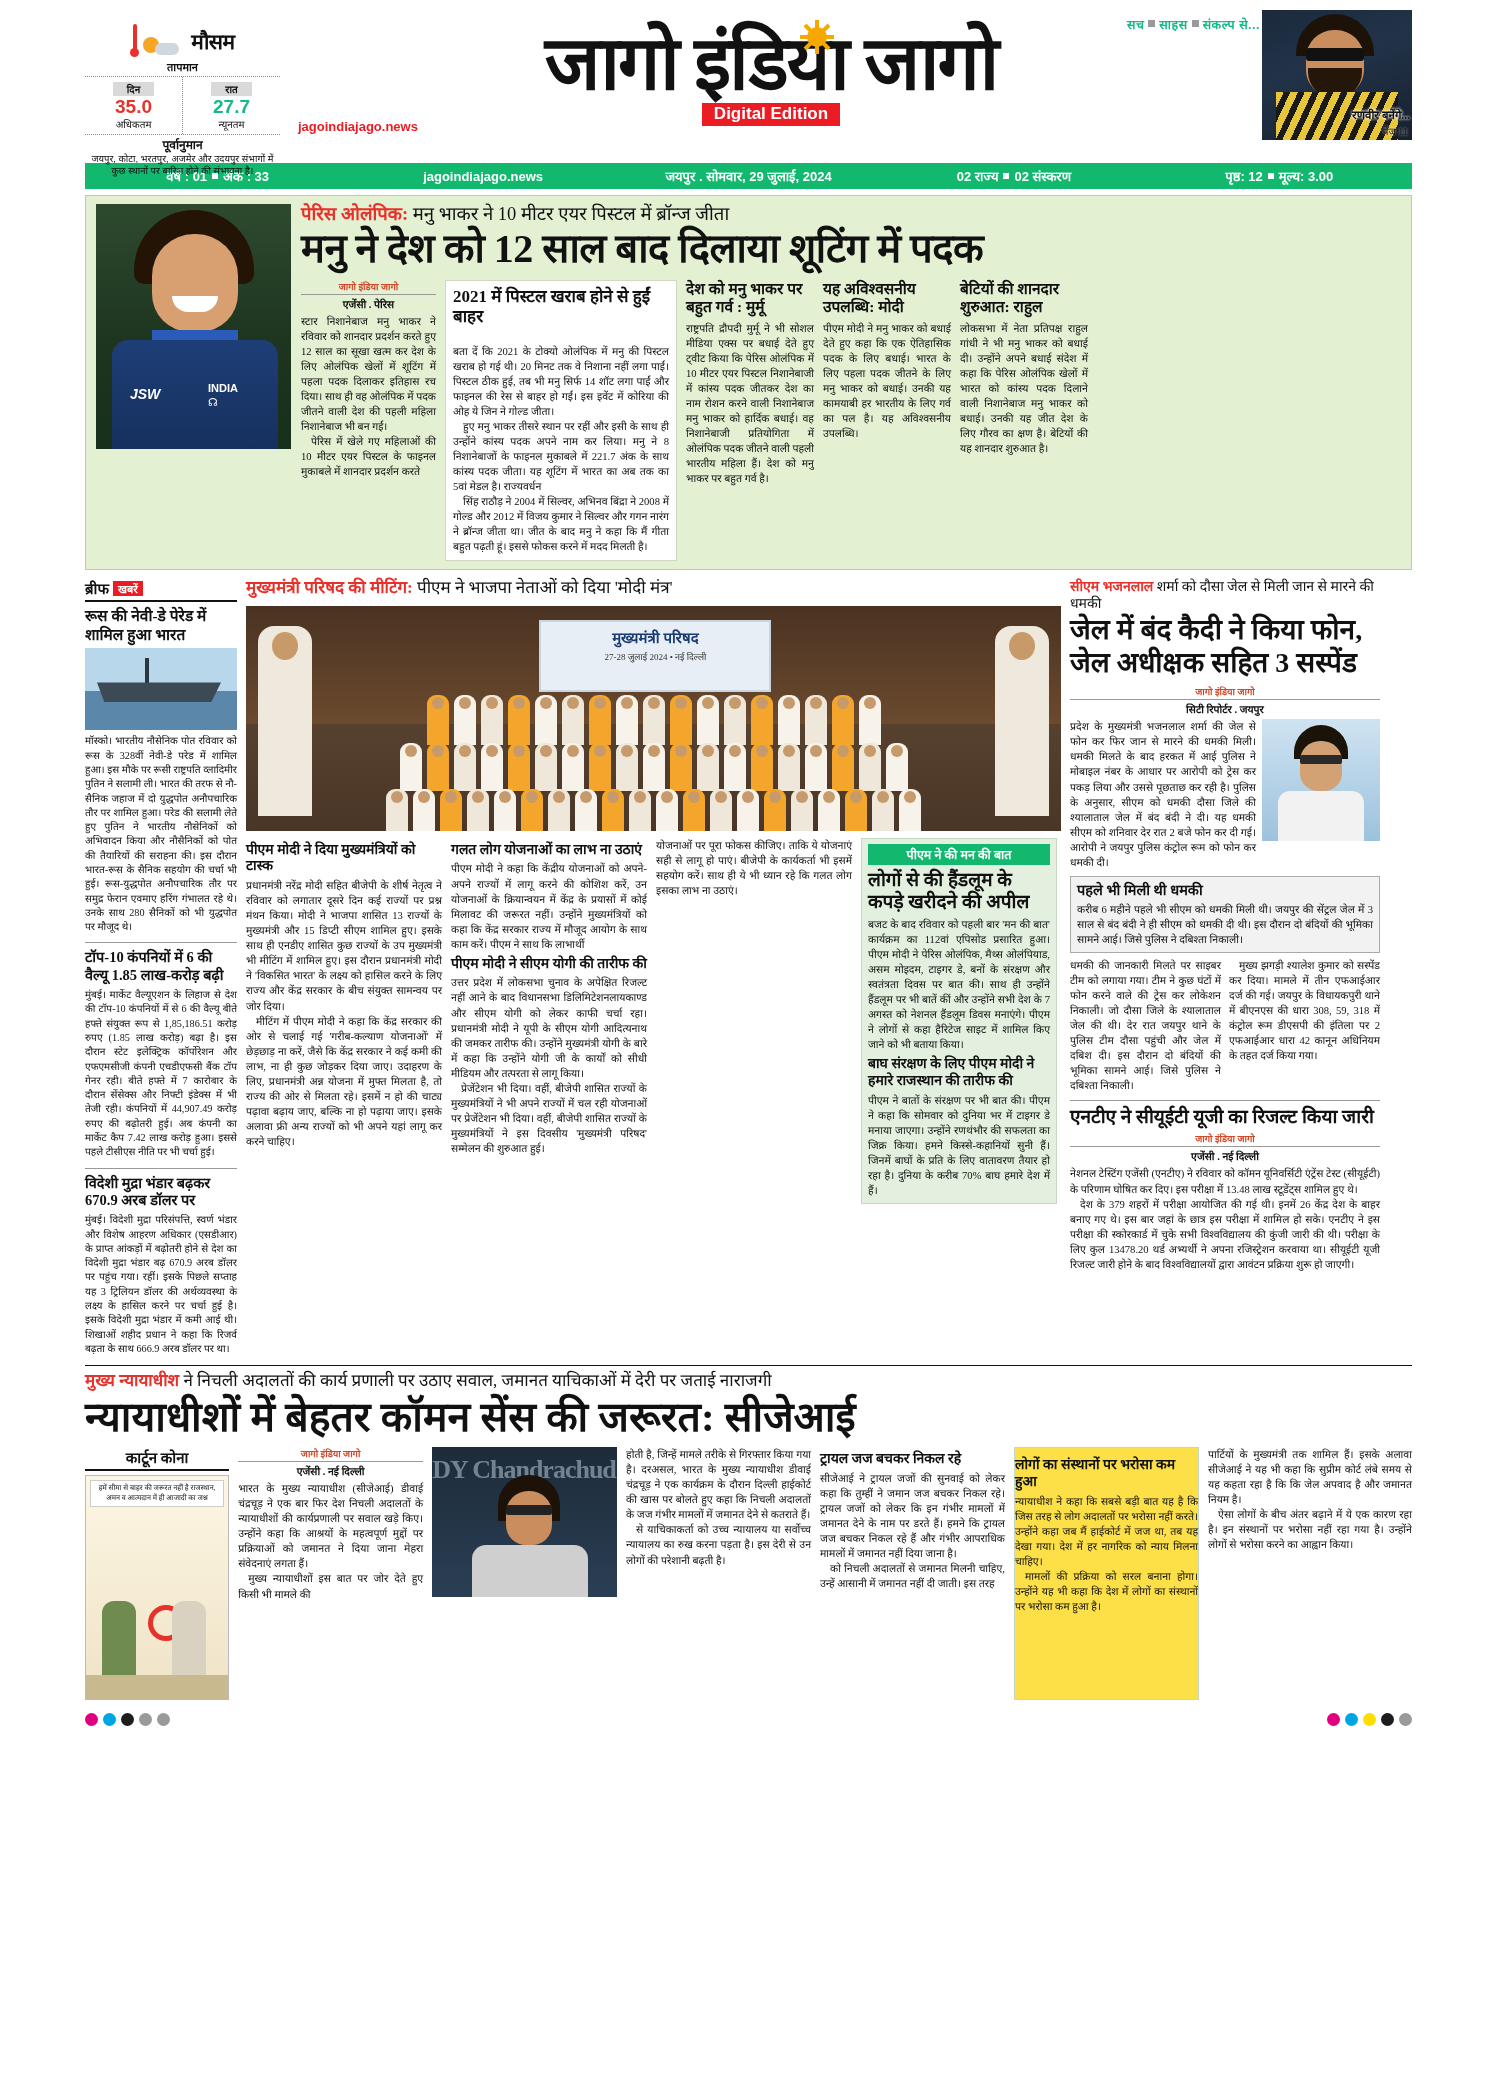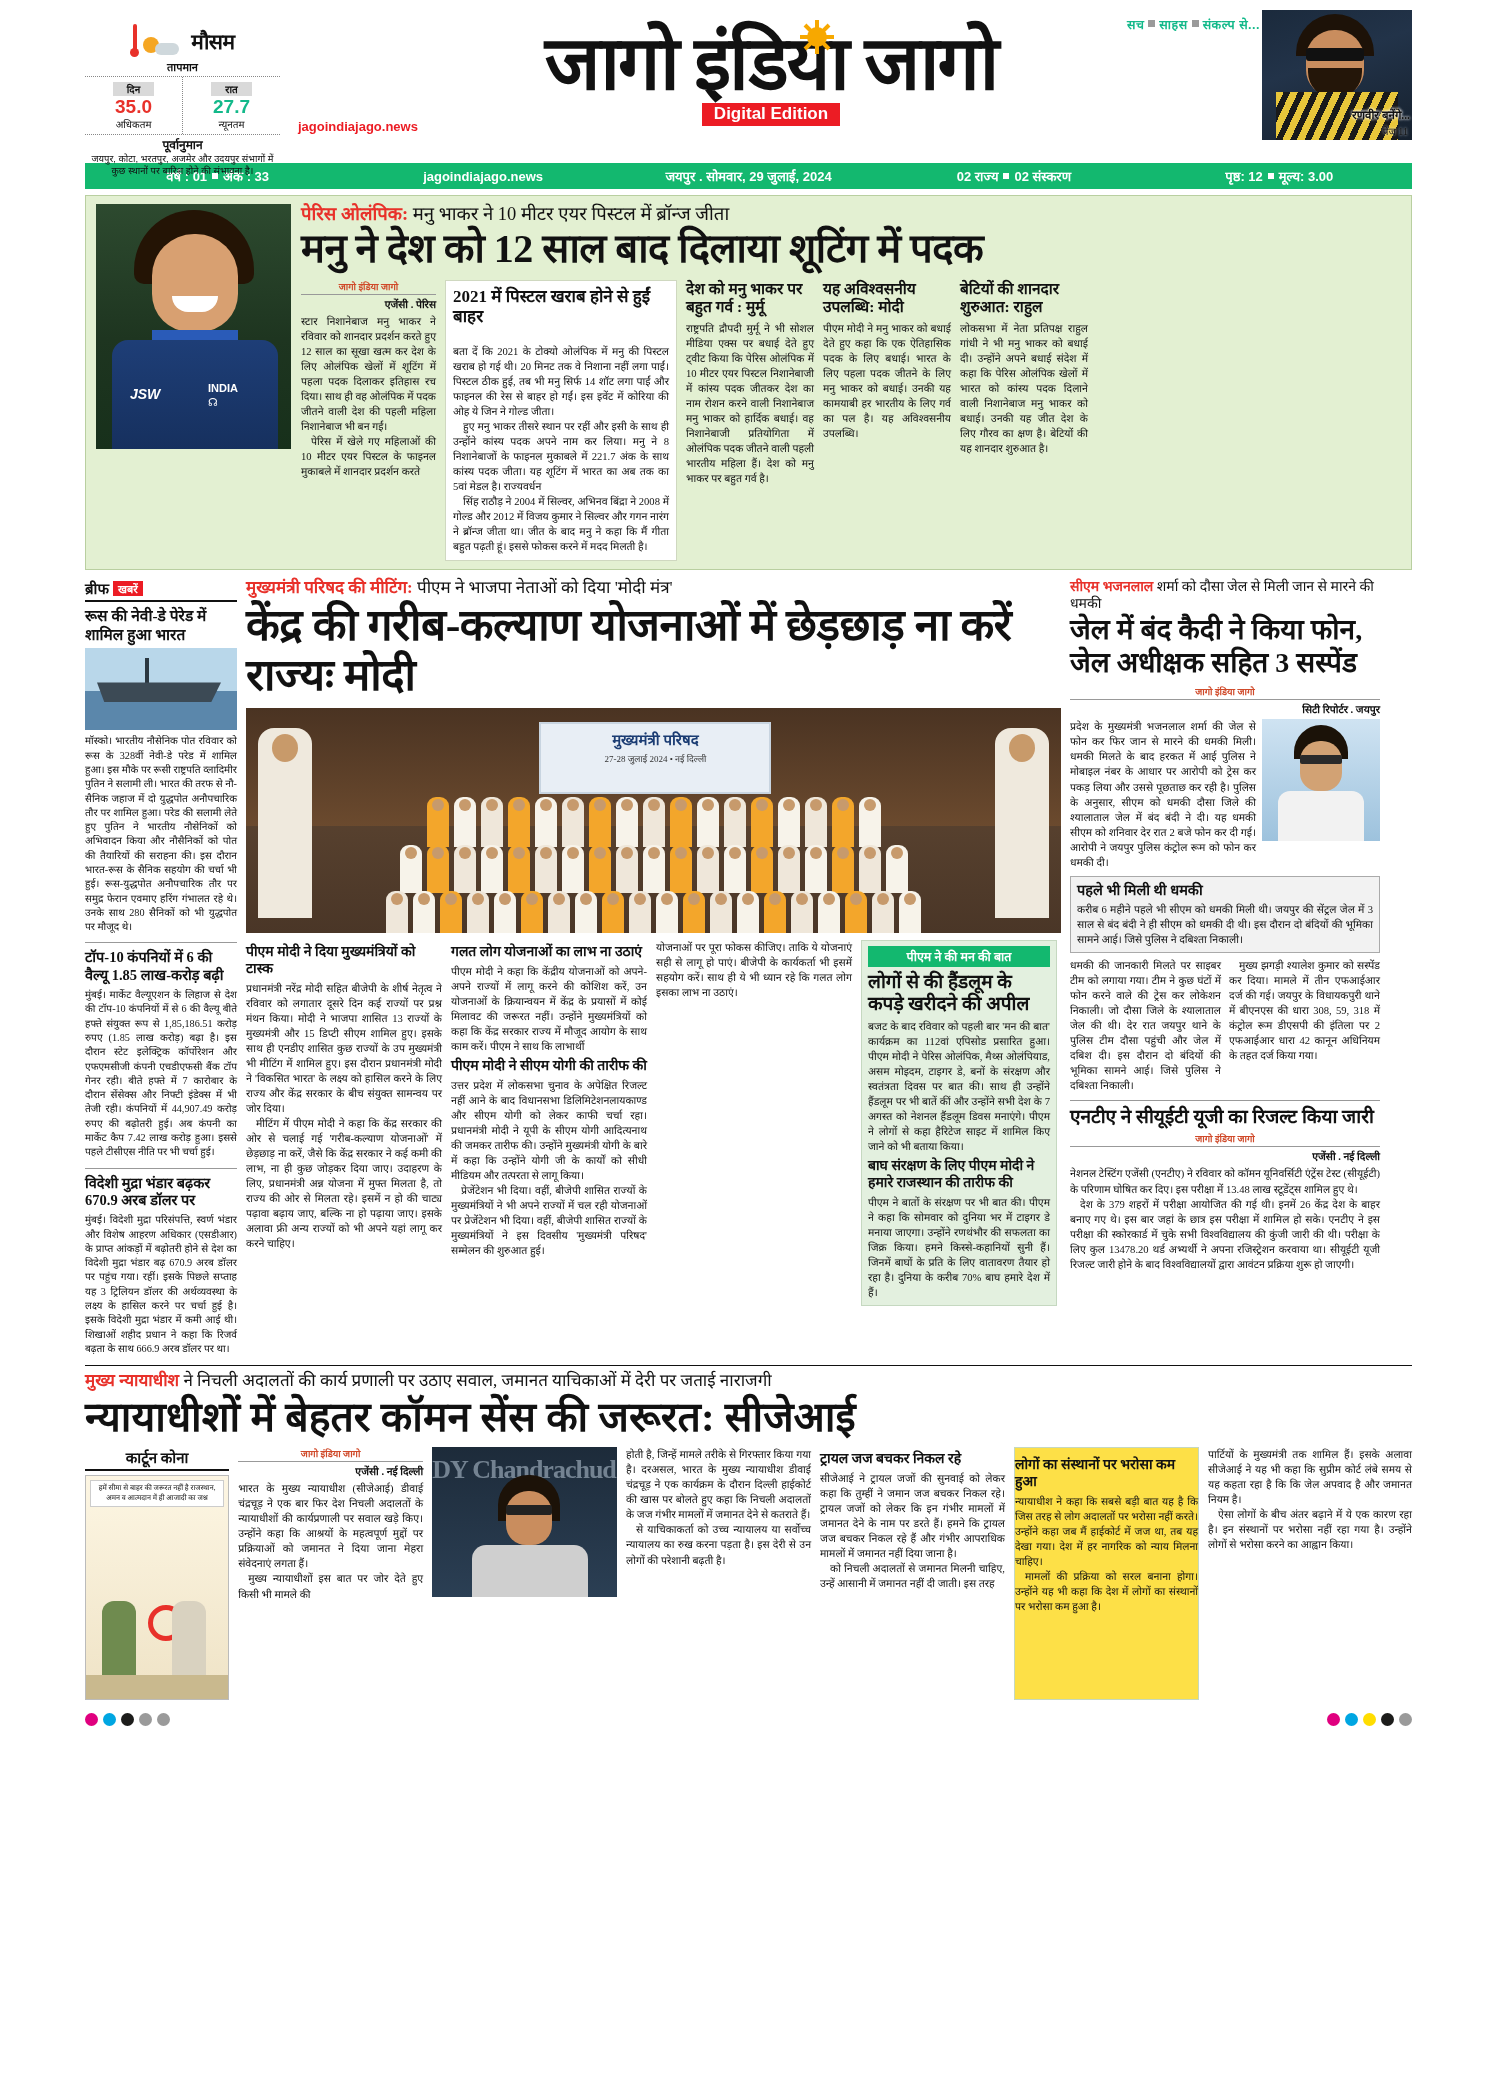--- a/index.html
+++ b/index.html
@@ -79,21 +79,21 @@
 
   .oly-body { flex:1; }
   .oly-kicker { font-size:18.5px; line-height:1.15; }
   .oly-kicker b { color:#e8312a; }
   .oly-head { font-size:40px; font-weight:bold; line-height:1.12; margin-top:2px; letter-spacing:-0.5px;}
   .oly-cols { display:flex; gap:9px; margin-top:8px; }
   .oly-c1 { width:135px; }
   .oly-c2 { width:232px; background:#fff; border:1px solid #cfd8c0; padding:6px 7px;}
   .oly-c3 { width:128px; } .oly-c4{ width:128px; } .oly-c5{ width:128px; }
   .credit { font-size:9.5px; color:#d04a2a; font-weight:bold; text-align:center; border-bottom:1px solid #999; padding-bottom:1px; }
-  .byline { font-size:10.5px; font-weight:bold; text-align:right; margin:2px 0 3px; }
+  .byline { font-size:10.5px; font-weight:bold; text-align:center; margin:2px 12px 3px; }
   .sub-h { font-size:17px; font-weight:bold; line-height:1.2; margin-bottom:16px; }
   .sub-h2 { font-size:15.5px; font-weight:bold; line-height:1.18; margin-bottom:4px;}
   p.bt { font-size:10.6px; line-height:1.42; text-align:justify; text-justify:inter-word; }
   p.bt + p.bt { text-indent:10px; }
 
   
   .mid { display:flex; gap:9px; margin-top:8px; }
   .col-left { width:152px; }
   .col-center { width:815px; }
   .col-right { width:310px; }
@@ -329,21 +329,20 @@
       <p class="bs">मुंबई। मार्केट वैल्यूएशन के लिहाज से देश की टॉप-10 कंपनियों में से 6 की वैल्यू बीते हफ्ते संयुक्त रूप से 1,85,186.51 करोड़ रुपए (1.85 लाख करोड़) बढ़ा है। इस दौरान स्टेट इलेक्ट्रिक कॉर्पोरेशन और एफएमसीजी कंपनी एचडीएफसी बैंक टॉप गेनर रही। बीते हफ्ते में 7 कारोबार के दौरान सेंसेक्स और निफ्टी इंडेक्स में भी तेजी रही। कंपनियों में 44,907.49 करोड़ रुपए की बढ़ोतरी हुई। अब कंपनी का मार्केट कैप 7.42 लाख करोड़ हुआ। इससे पहले टीसीएस नीति पर भी चर्चा हुई।</p>
 
       <div class="brief-h2">विदेशी मुद्रा भंडार बढ़कर 670.9 अरब डॉलर पर</div>
       <p class="bs">मुंबई। विदेशी मुद्रा परिसंपत्ति, स्वर्ण भंडार और विशेष आहरण अधिकार (एसडीआर) के प्राप्त आंकड़ों में बढ़ोतरी होने से देश का विदेशी मुद्रा भंडार बढ़ 670.9 अरब डॉलर पर पहुंच गया। रहीं। इसके पिछले सप्ताह यह 3 ट्रिलियन डॉलर की अर्थव्यवस्था के लक्ष्य के हासिल करने पर चर्चा हुई है। इसके विदेशी मुद्रा भंडार में कमी आई थी। शिखाओं शहीद प्रधान ने कहा कि रिजर्व बढ़ता के साथ 666.9 अरब डॉलर पर था।</p>
     </div>
 
     <div class="col-center">
       <div class="kicker2">
         <b>मुख्यमंत्री परिषद की मीटिंग:</b><span> पीएम ने भाजपा नेताओं को दिया 'मोदी मंत्र'</span>
       </div>
-      <div class="mainhead">केंद्र की गरीब-कल्याण योजनाओं में छेड़छाड़ ना करें राज्यः मोदी</div>
 
       <div class="mainphoto">
         <div class="stage"></div>
         <div class="banner">
           <div class="t1">मुख्यमंत्री परिषद</div>
           <div class="t2">27-28 जुलाई 2024  •  नई दिल्ली</div>
         </div>
         <div class="left-man"></div>
           <div class="right-man"></div>
         <div class="rowA">

